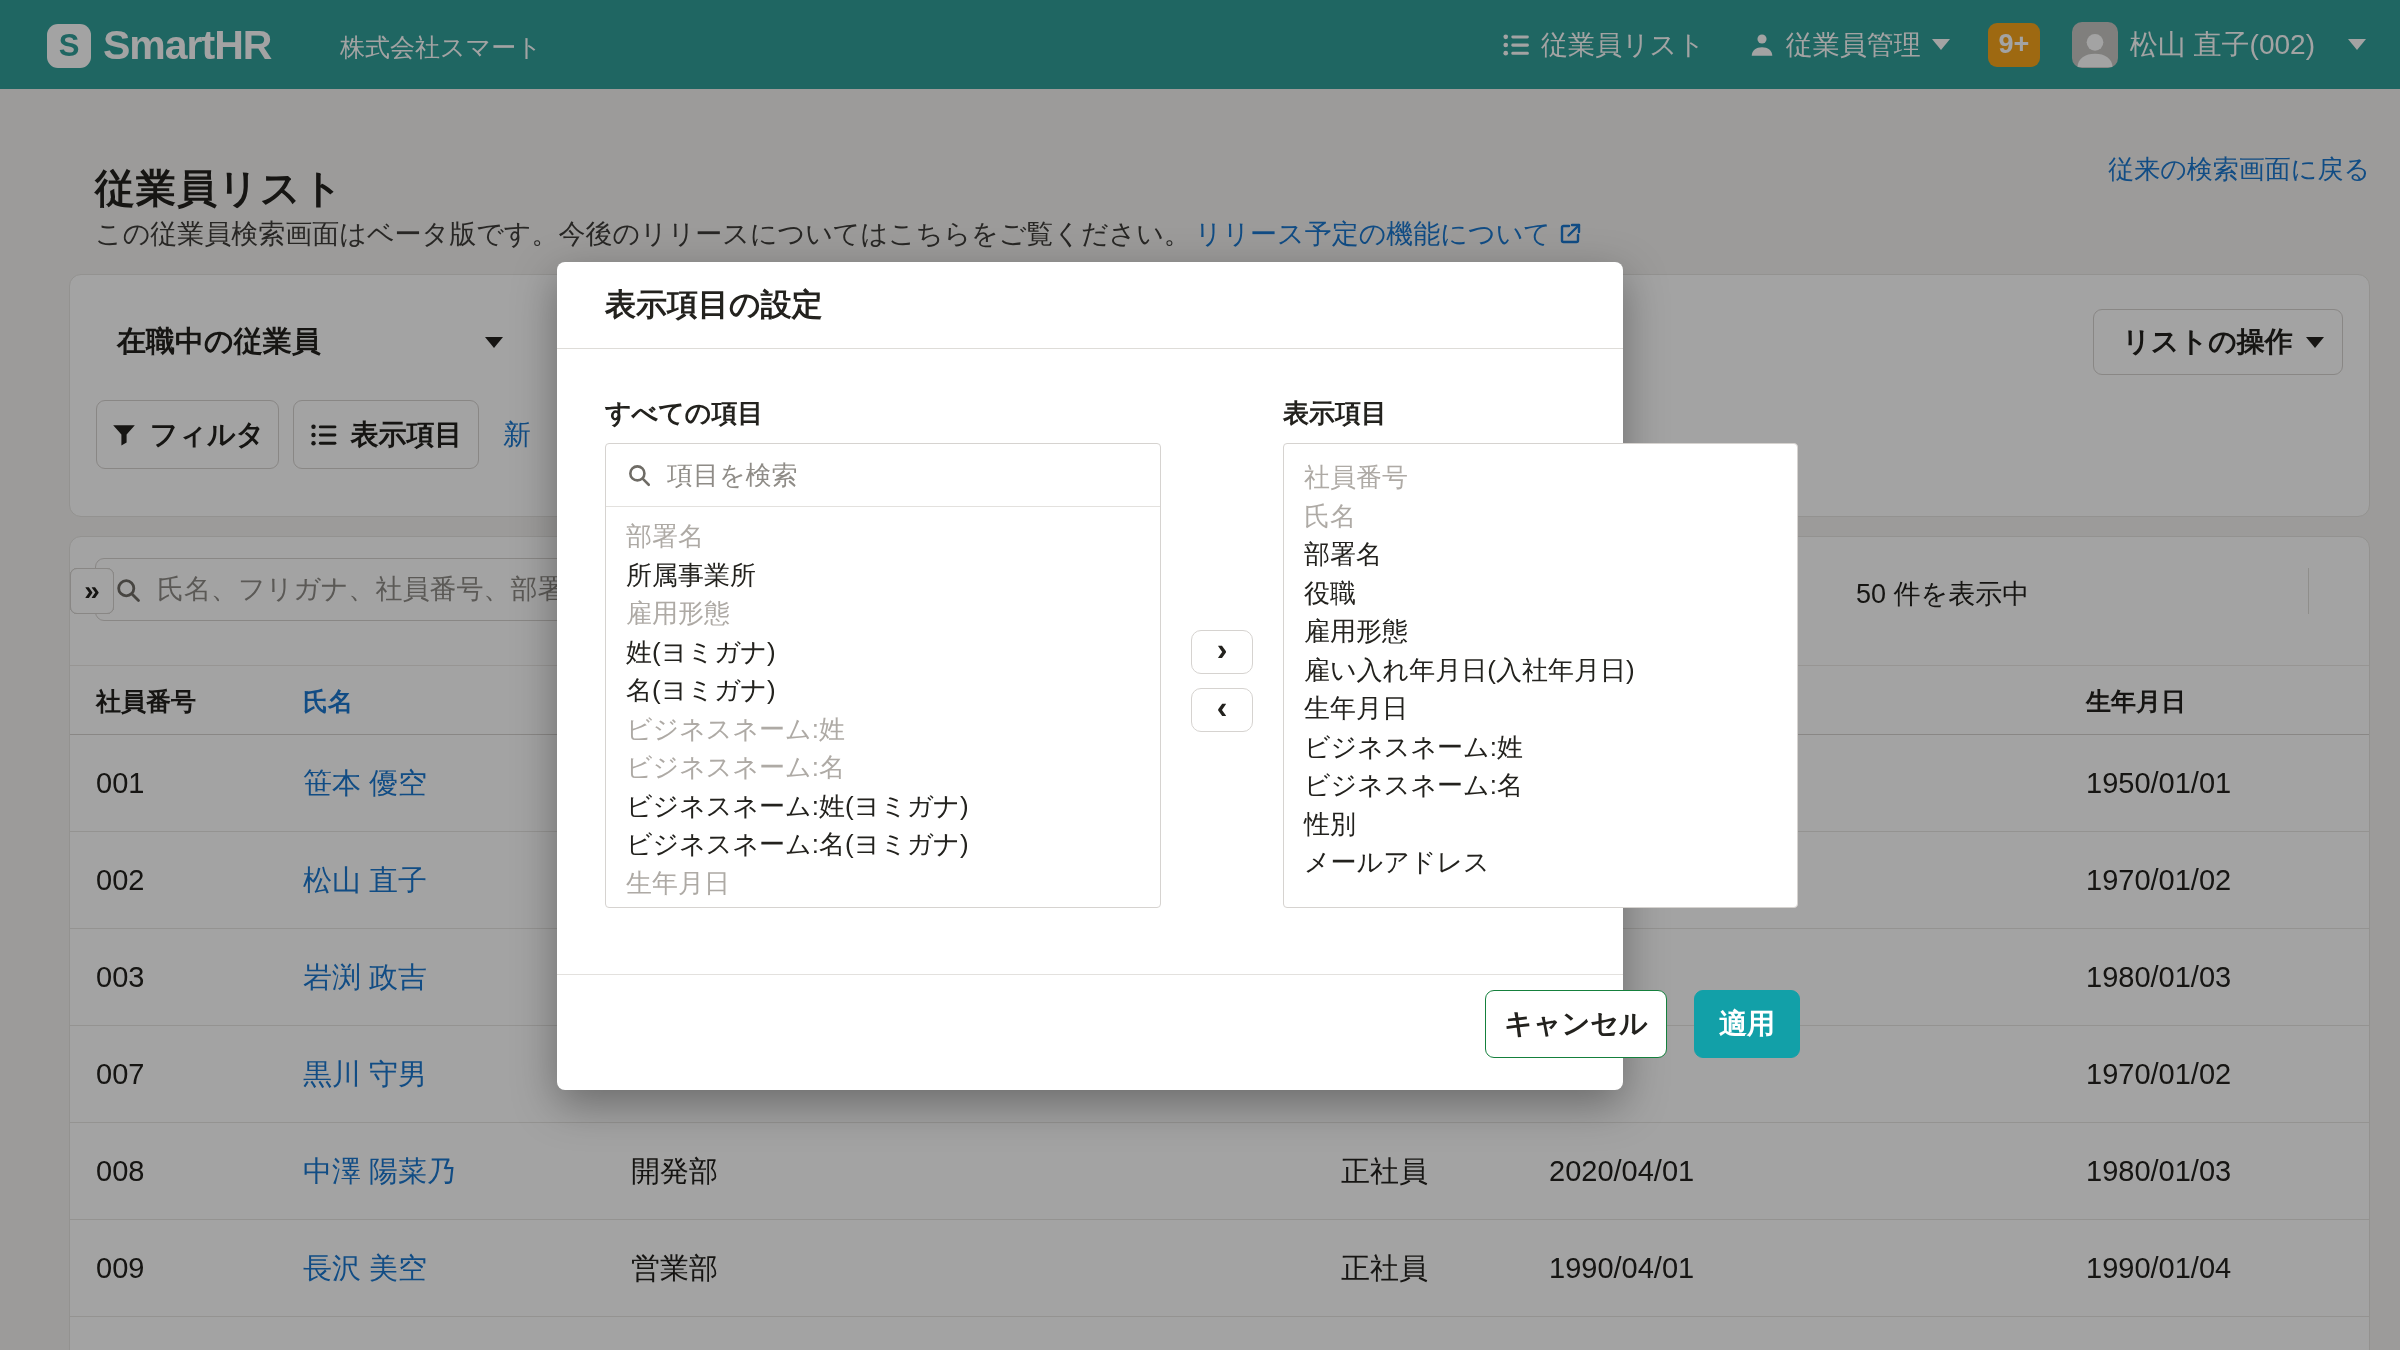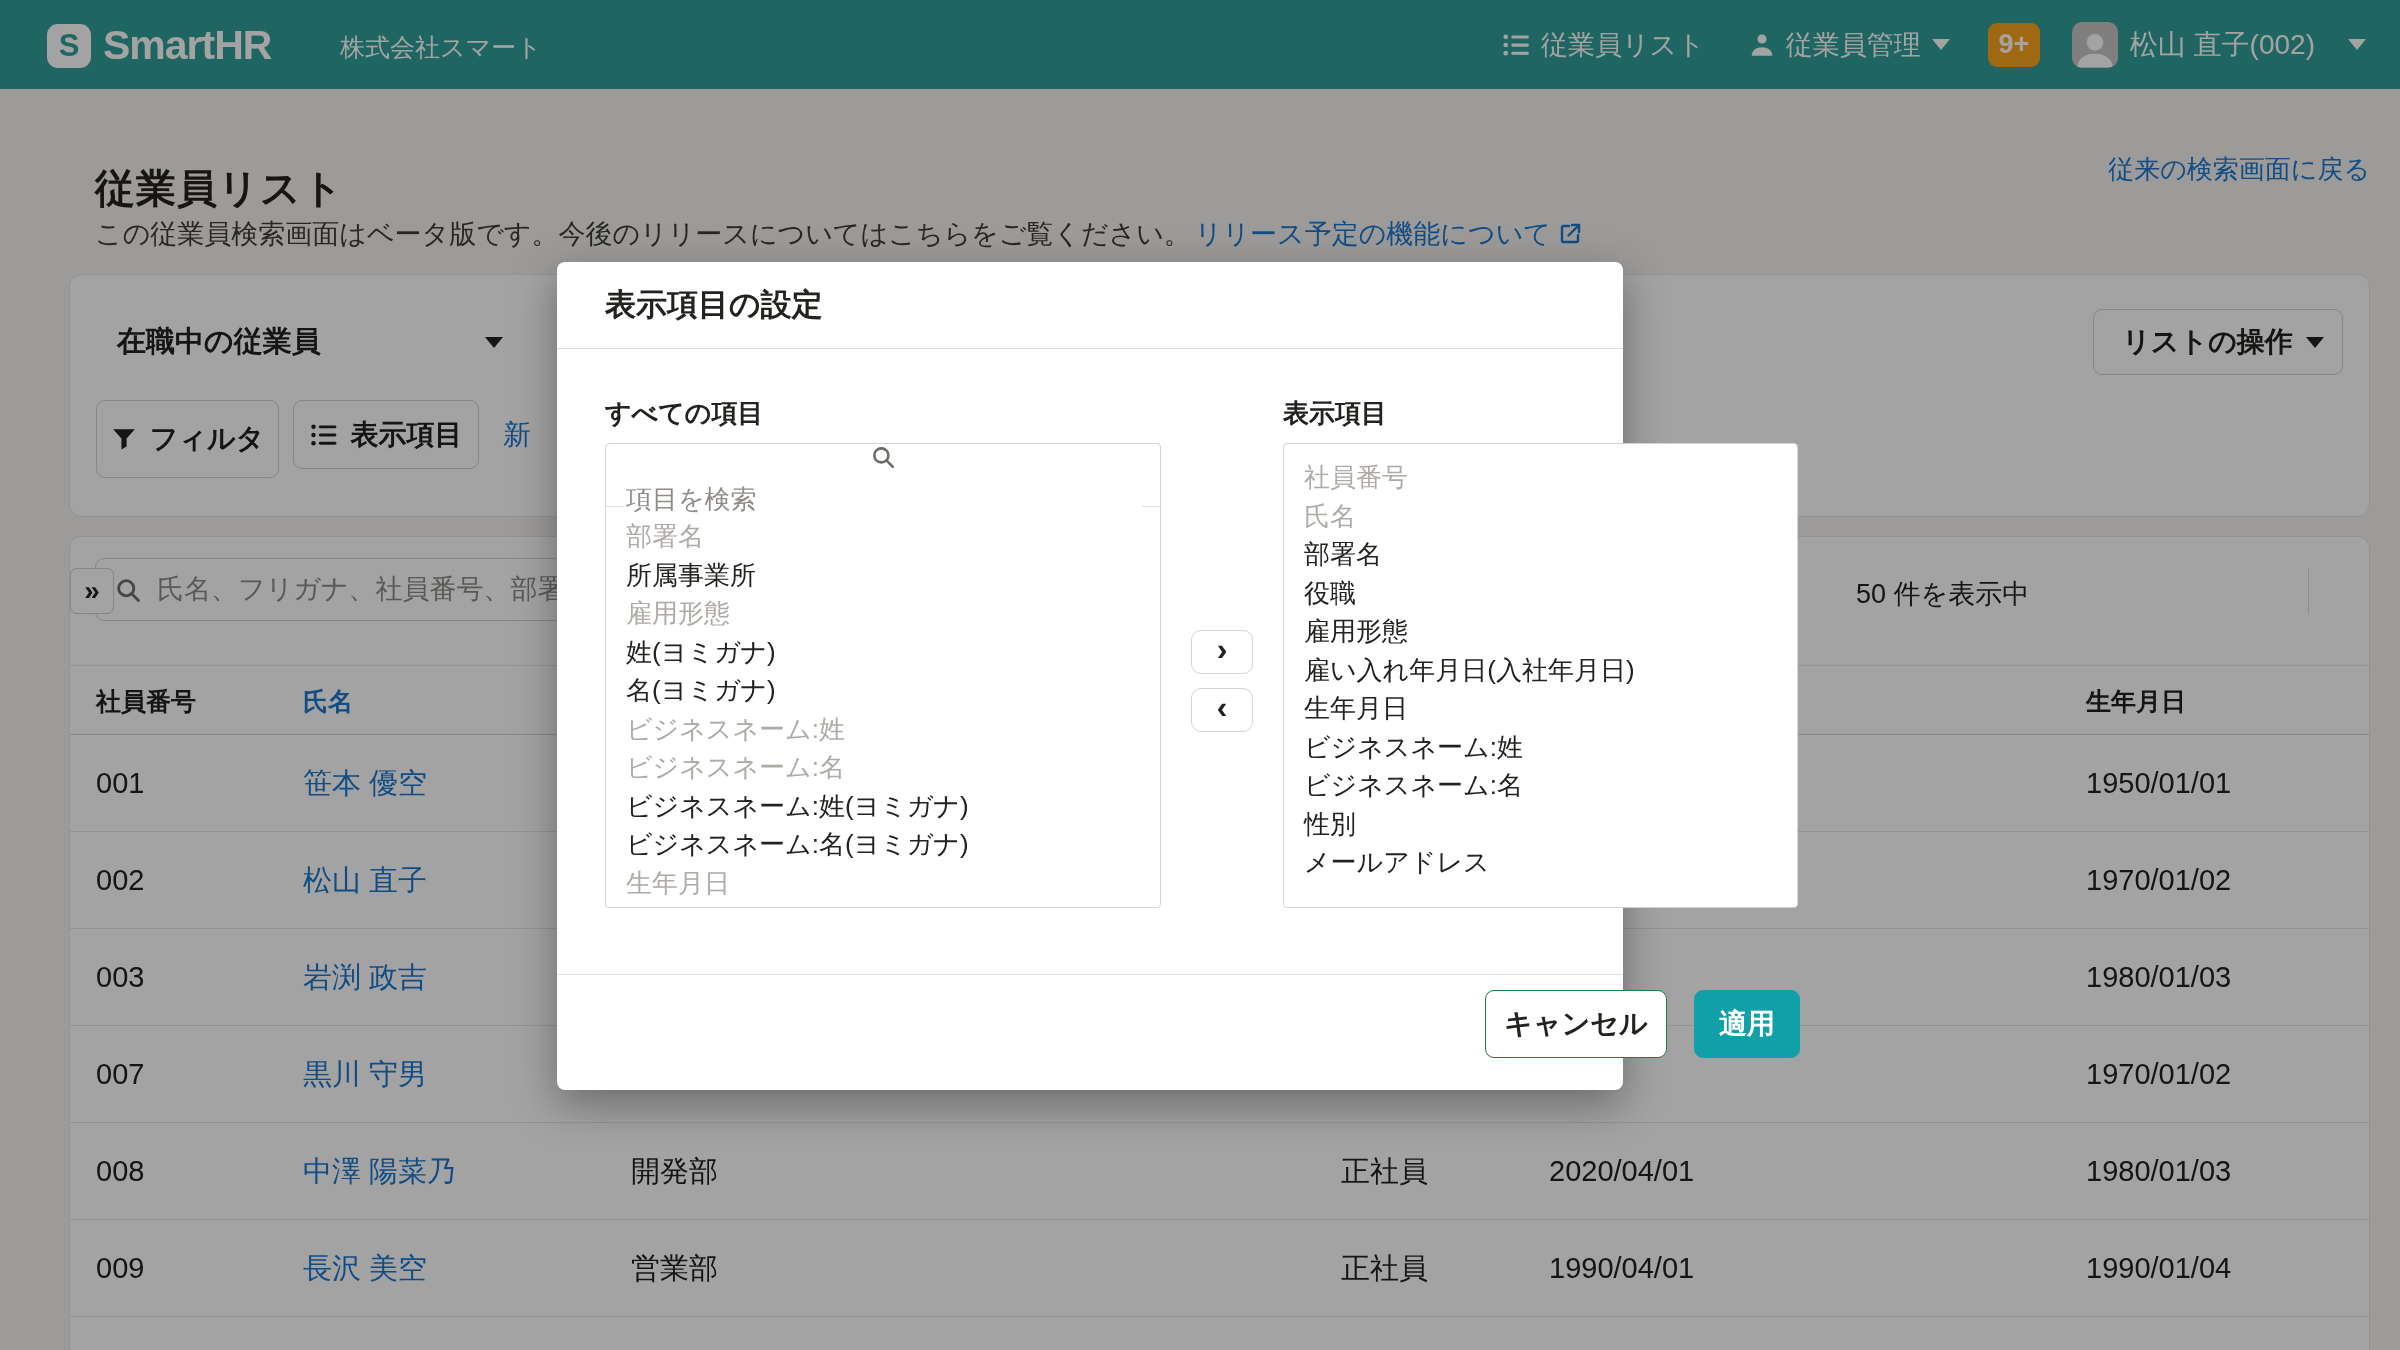--- a/index.html
+++ b/index.html
@@ -28,21 +28,21 @@
   .beta a{color:#1b78cf;text-decoration:none;display:inline-flex;align-items:center;gap:7px;}
   .card{position:absolute;background:#fff;border:1px solid #e6e4e1;border-radius:12px;box-sizing:border-box;}
   #filter-card{left:69px;top:274px;width:2301px;height:243px;}
   #table-card{left:69px;top:536px;width:2301px;height:900px;}
   
   .sel{position:absolute;left:25px;top:34px;width:430px;height:66px;display:flex;align-items:center;
        justify-content:space-between;padding:0 22px;box-sizing:border-box;font-size:29px;font-weight:bold;cursor:pointer;}
   .btn{display:flex;align-items:center;justify-content:center;gap:13px;background:#fff;
        border:1px solid #d6d3d0;border-radius:9px;font-size:28px;font-weight:bold;color:#23221e;box-sizing:border-box;cursor:pointer;}
   #list-actions{position:absolute;left:2023px;top:34px;width:250px;height:66px;padding-left:16px;}
-  #filter-btn{position:absolute;left:26px;top:125px;width:183px;height:78px;}
+  #filter-btn{position:absolute;left:26px;top:125px;width:183px;height:69px;}
   #columns-btn{position:absolute;left:223px;top:125px;width:186px;height:69px;}
   #new-link{position:absolute;left:433px;top:125px;height:69px;display:flex;align-items:center;
             font-size:28px;color:#1b78cf;text-decoration:none;}
   
   .search-wrap{position:absolute;left:25px;top:21px;width:1240px;height:63px;border:1px solid #d6d3d0;
                border-radius:9px;display:flex;align-items:center;padding:0 18px;gap:13px;box-sizing:border-box;background:#fff;}
   .search-wrap input{border:none;outline:none;font-size:27px;width:100%;color:#23221e;background:transparent;
                      font-family:"Liberation Sans","DejaVu Sans",sans-serif;}
   .search-wrap input::placeholder,.m-search input::placeholder{color:#8f8c87;opacity:1;}
   .count{position:absolute;left:1786px;top:39px;font-size:27px;}
@@ -62,21 +62,21 @@
   .overlay{position:absolute;inset:0;background:rgba(0,0,0,0.36);z-index:10;}
   .modal{position:absolute;left:557px;top:262px;width:1066px;height:828px;background:#fff;border-radius:8px;
          z-index:20;box-shadow:0 14px 44px rgba(0,0,0,0.35);}
   .m-title{height:86px;line-height:86px;padding-left:48px;font-size:31px;font-weight:600;
            border-bottom:1px solid #dedcd8;}
   .m-label{position:absolute;top:134px;font-size:26px;font-weight:bold;}
   .m-label.l{left:48px}.m-label.r{left:726px}
   .m-box{position:absolute;top:181px;height:465px;border:1px solid #d6d3d0;border-radius:4px;
          overflow:hidden;background:#fff;box-sizing:border-box;}
   .m-box.l{left:48px;width:556px}.m-box.r{left:726px;width:515px}
-  .m-search{height:62px;border-bottom:1px solid #e3e1de;display:flex;align-items:center;padding:0 20px;gap:13px;flex-direction:column;}
+  .m-search{height:62px;border-bottom:1px solid #e3e1de;display:flex;align-items:center;padding:0 20px;gap:13px;}
   .m-search input{border:none;outline:none;font-size:26px;width:100%;
                   font-family:"Liberation Sans","DejaVu Sans",sans-serif;}
   .m-list{padding:10px 0 0 20px;}
   .m-box.r .m-list{padding-top:14px;}
   .m-item{height:38.5px;line-height:38.5px;font-size:26px;white-space:nowrap;cursor:pointer;}
   .m-item.disabled{color:#aeaaa5;cursor:default;}
   .t-btn{position:absolute;left:634px;width:62px;height:44px;border:1px solid #d6d3d0;border-radius:10px;
          background:#fff;font-size:32px;font-weight:bold;color:#23221e;display:flex;align-items:center;
          justify-content:center;line-height:1;padding:0 0 6px 0;cursor:pointer;}
   .t-btn.one{top:368px}.t-btn.two{top:426px}

